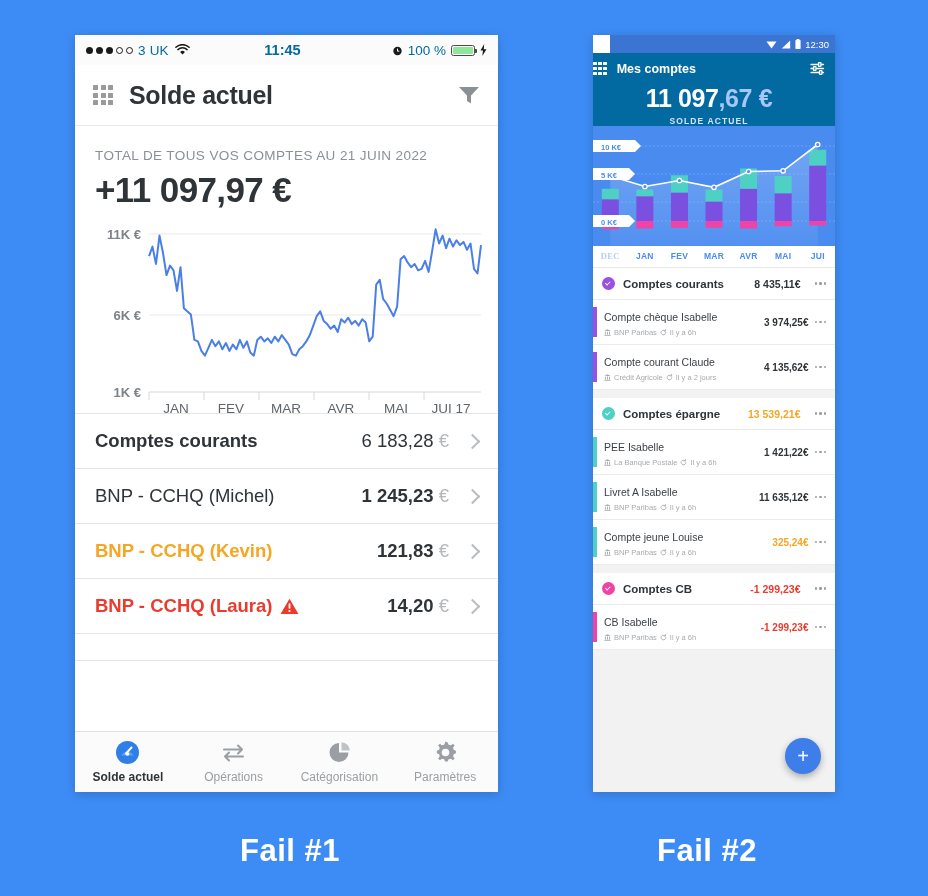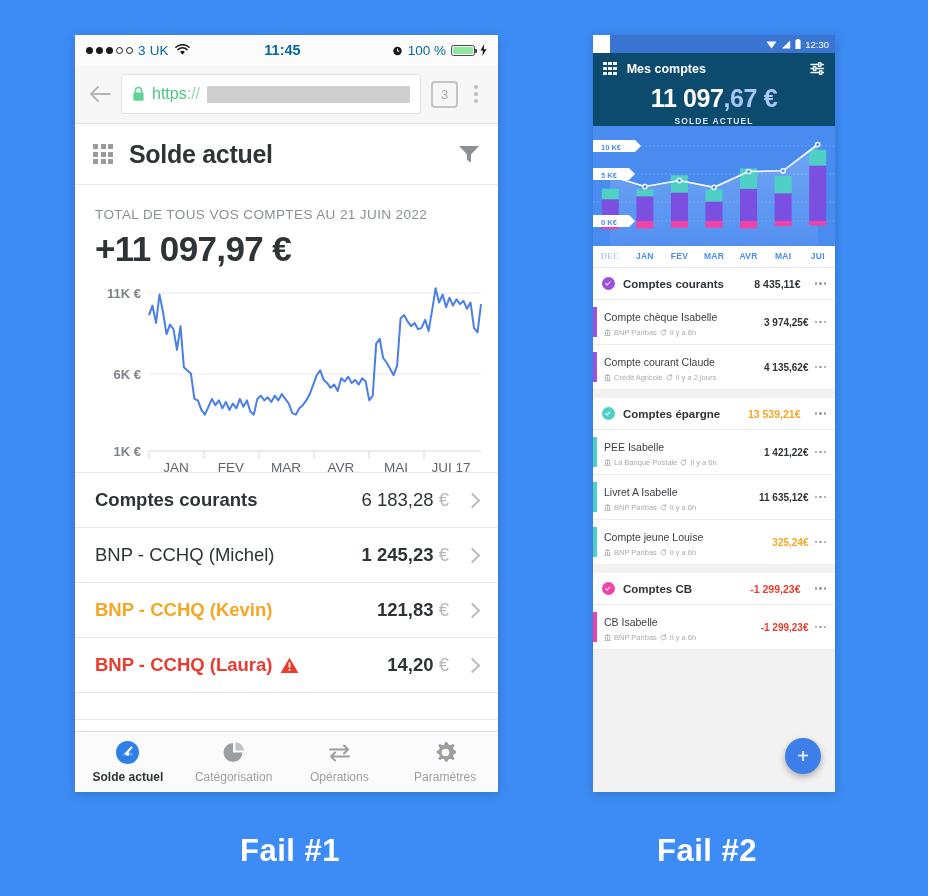--- a/index.html
+++ b/index.html
@@ -237,22 +237,22 @@
     display: flex;
     align-items: center;
     justify-content: flex-end;
     gap: 4px;
     padding: 0 6px;
     color: #ffffff;
     font-size: 9.5px;
     margin-left: 17px;
   }
   .and-header {
-    background: #0c4a6e;
-    padding: 8px 10px 0 10px;
+    background: #0369a1;
+    padding: 8px 10px 0 0;
     color: #fff;
     position: relative;
   }
   .and-toprow { display: flex; align-items: center; gap: 10px; }
   .and-grid9 {
     display: grid;
     grid-template-columns: repeat(3, 3.5px);
     grid-template-rows: repeat(3, 3.5px);
     gap: 1.6px;
   }
@@ -405,39 +405,20 @@
       <span>100 %</span>
       <span class="battery">
           <i></i>
         </span>
       <svg width="7" height="12" viewBox="0 0 7 12">
         <path d="M4.2 0 L0.5 6.4 H3 L2.3 12 L6.5 5.2 H3.8 Z" fill="#1a1a1a"></path>
       </svg>
     </div>
   </div>
 
-  <div class="ios-urlbar">
-    <svg width="22" height="18" viewBox="0 0 22 18">
-      <path d="M9 2 L2 9 L9 16 M2 9 H21" stroke="#b5b5b5" stroke-width="1.8" fill="none" stroke-linecap="round" stroke-linejoin="round"></path>
-    </svg>
-    <div class="url-field">
-      <svg width="13" height="16" viewBox="0 0 13 16">
-        <path d="M3.4 7 V4.6 a3.1 3.1 0 0 1 6.2 0 V7" stroke="#5fd495" stroke-width="1.7" fill="none"></path>
-        <rect x="1.4" y="6.6" width="10.2" height="8.2" rx="1.4" fill="#5fd495"></rect>
-      </svg>
-      <span class="url-text"><span>https</span><span class="sep">://</span></span>
-      <span class="url-redact"></span>
-    </div>
-    <div class="tabcount">3</div>
-    <div class="kebab">
-        <span></span>
-        <span></span>
-        <span></span>
-      </div>
-  </div>
 
   <div class="ios-apphdr">
     <div class="grid9">
       <i></i>
         <i></i>
         <i></i>
         <i></i>
         <i></i>
         <i></i>
         <i></i>
@@ -521,31 +502,31 @@
       <svg width="25" height="25" viewBox="0 0 25 25">
         <circle cx="12.5" cy="12.5" r="11.5" fill="#2f7fe8"></circle>
         <path d="M6.5 15.5 a6.6 6.6 0 0 1 12 0 Z" fill="#fff" opacity=".25"></path>
         <path d="M16.5 7.5 L11 13.5" stroke="#fff" stroke-width="2" stroke-linecap="round"></path>
         <circle cx="12.5" cy="14" r="1.8" fill="#fff"></circle>
       </svg>
       <span>Solde actuel</span>
     </div>
     <div class="ios-tab">
       <svg width="25" height="25" viewBox="0 0 25 25">
+        <path d="M3 9.5 H21 M17 5.5 L21 9.5 L17 13.5" stroke="#9b9fa3" stroke-width="2.1" fill="none" stroke-linecap="round" stroke-linejoin="round"></path>
+        <path d="M22 16.5 H4 M8 12.5 L4 16.5 L8 20.5" stroke="#9b9fa3" stroke-width="2.1" fill="none" stroke-linecap="round" stroke-linejoin="round"></path>
+      </svg>
+      <span>Opérations</span>
+    </div>
+    <div class="ios-tab">
+      <svg width="25" height="25" viewBox="0 0 25 25">
         <path d="M12 3 a9.5 9.5 0 1 0 9.5 9.5 H12 Z" fill="#9b9fa3"></path>
         <path d="M14.5 2.2 V10.6 H22.9 a8.6 8.6 0 0 0 -8.4 -8.4 Z" fill="#9b9fa3" opacity=".62"></path>
       </svg>
       <span>Catégorisation</span>
-    </div>
-    <div class="ios-tab">
-      <svg width="25" height="25" viewBox="0 0 25 25">
-        <path d="M3 9.5 H21 M17 5.5 L21 9.5 L17 13.5" stroke="#9b9fa3" stroke-width="2.1" fill="none" stroke-linecap="round" stroke-linejoin="round"></path>
-        <path d="M22 16.5 H4 M8 12.5 L4 16.5 L8 20.5" stroke="#9b9fa3" stroke-width="2.1" fill="none" stroke-linecap="round" stroke-linejoin="round"></path>
-      </svg>
-      <span>Opérations</span>
     </div>
     <div class="ios-tab">
       <svg width="25" height="25" viewBox="0 0 25 25">
         <path d="M12.5 1.5 l2.2 1 .9 2.3 2.4 .5 1.9 -1.6 1.8 1.8 -1.6 1.9 .5 2.4 2.3 .9 0 2.6 -2.3 .9 -.5 2.4 1.6 1.9 -1.8 1.8 -1.9 -1.6 -2.4 .5 -.9 2.3 -2.6 0 -.9 -2.3 -2.4 -.5 -1.9 1.6 -1.8 -1.8 1.6 -1.9 -.5 -2.4 -2.3 -.9 0 -2.6 2.3 -.9 .5 -2.4 -1.6 -1.9 1.8 -1.8 1.9 1.6 2.4 -.5 .9 -2.3 z" fill="#9b9fa3"></path>
         <circle cx="12.5" cy="12.5" r="3.8" fill="#fbfbfb"></circle>
       </svg>
       <span>Paramètres</span>
     </div>
   </div>
 </div>

